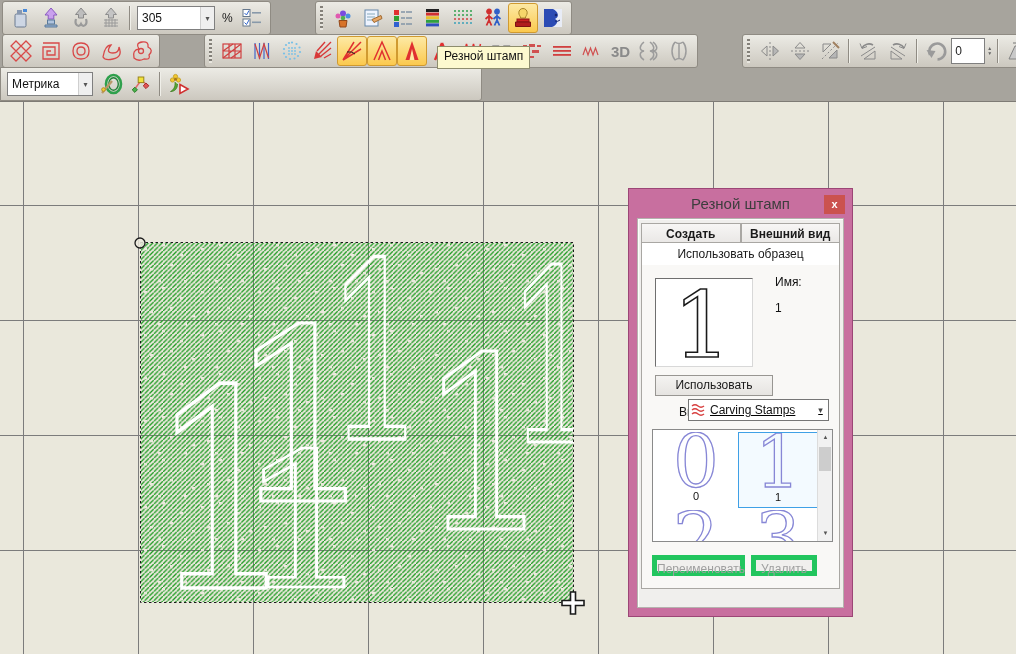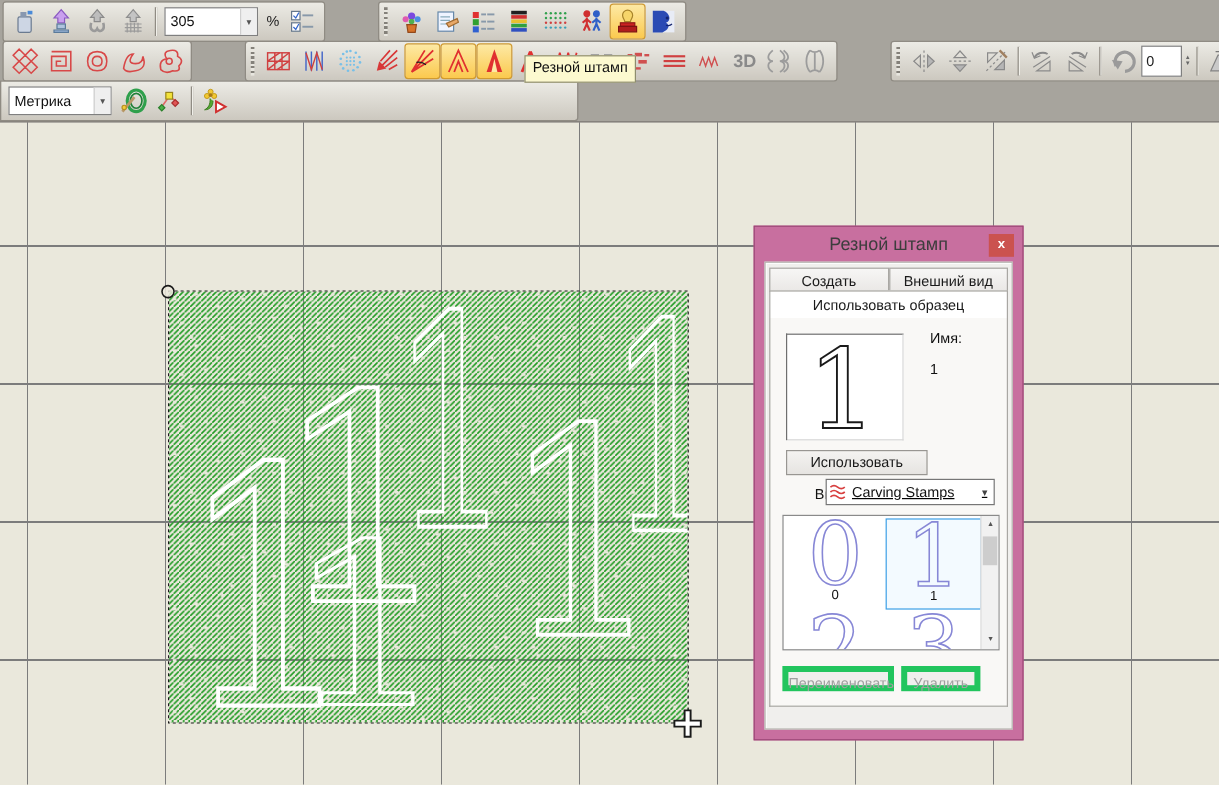--- a/index.html
+++ b/index.html
@@ -24,21 +24,21 @@
   .tb-label.big{font-weight:bold;font-size:15px;color:#8a8a8a;}
   
   #tooltip{position:absolute;left:437px;top:46px;height:16px;padding:2px 6px 3px;background:#fcf9cf;border:1px solid #8e8d6e;color:#111;z-index:60;white-space:nowrap;}
   
   #canvas{position:absolute;left:0;top:101px;width:1016px;height:553px;background:#eae8dc;}
   
   #dialog{position:absolute;left:628px;top:188px;width:225px;height:429px;background:#c86f9f;border:1px solid #9c4676;box-sizing:border-box;z-index:40;}
   #dialog-title{height:29px;line-height:29px;text-align:center;color:#3d3d3d;font-size:15px;}
   #dialog-close{position:absolute;right:7px;top:6px;width:21px;height:19px;background:#cb524f;color:#fff;font-size:11px;font-weight:bold;text-align:center;line-height:19px;}
   #dialog-inner{position:absolute;left:8px;top:29px;right:8px;bottom:8px;background:#f0efed;border:1px solid #b5b2ae;box-shadow:inset 1px 1px 0 #fdfdfd;padding:4px 3px 0;box-sizing:border-box;}
-  .tab-row{display:flex;}
+  .tab-row{display:flex;font-weight:bold;}
   .tab-btn{flex:1;height:20px;line-height:20px;text-align:center;background:linear-gradient(#f7f6f5,#eae8e6);border:1px solid #a9a7a3;color:#1a1a1a;box-sizing:border-box;}
   .tab-row + .tab-row .tab-btn, .tab-active{margin-top:-1px;}
   .tab-active{height:22px;line-height:22px;text-align:center;background:#fff;border:1px solid #a9a7a3;border-bottom:none;color:#1a1a1a;position:relative;z-index:2;}
   #tab-content{position:relative;height:324px;background:#f9f8f6;border:1px solid #a9a7a3;border-top:none;box-sizing:border-box;}
   #preview-box{position:absolute;left:13px;top:13px;width:96px;height:87px;background:#fff;border:1px solid;border-color:#6f6f6f #d8d8d8 #d8d8d8 #6f6f6f;}
   #name-label{position:absolute;left:133px;top:10px;color:#111;}
   #name-value{position:absolute;left:133px;top:36px;color:#111;}
   #use-stamp-btn{position:absolute;left:13px;top:110px;width:118px;height:21px;line-height:19px;text-align:center;background:linear-gradient(#f4f3f1,#e6e4e1);border:1px solid #989692;color:#1a1a1a;box-sizing:border-box;}
   #view-label{position:absolute;left:13px;top:140px;color:#111;margin-left:24px;}
   #view-combo{position:absolute;left:46px;top:134px;width:141px;height:22px;background:#fff;border:1px solid #767676;display:flex;align-items:center;box-sizing:border-box;text-decoration:underline;}

